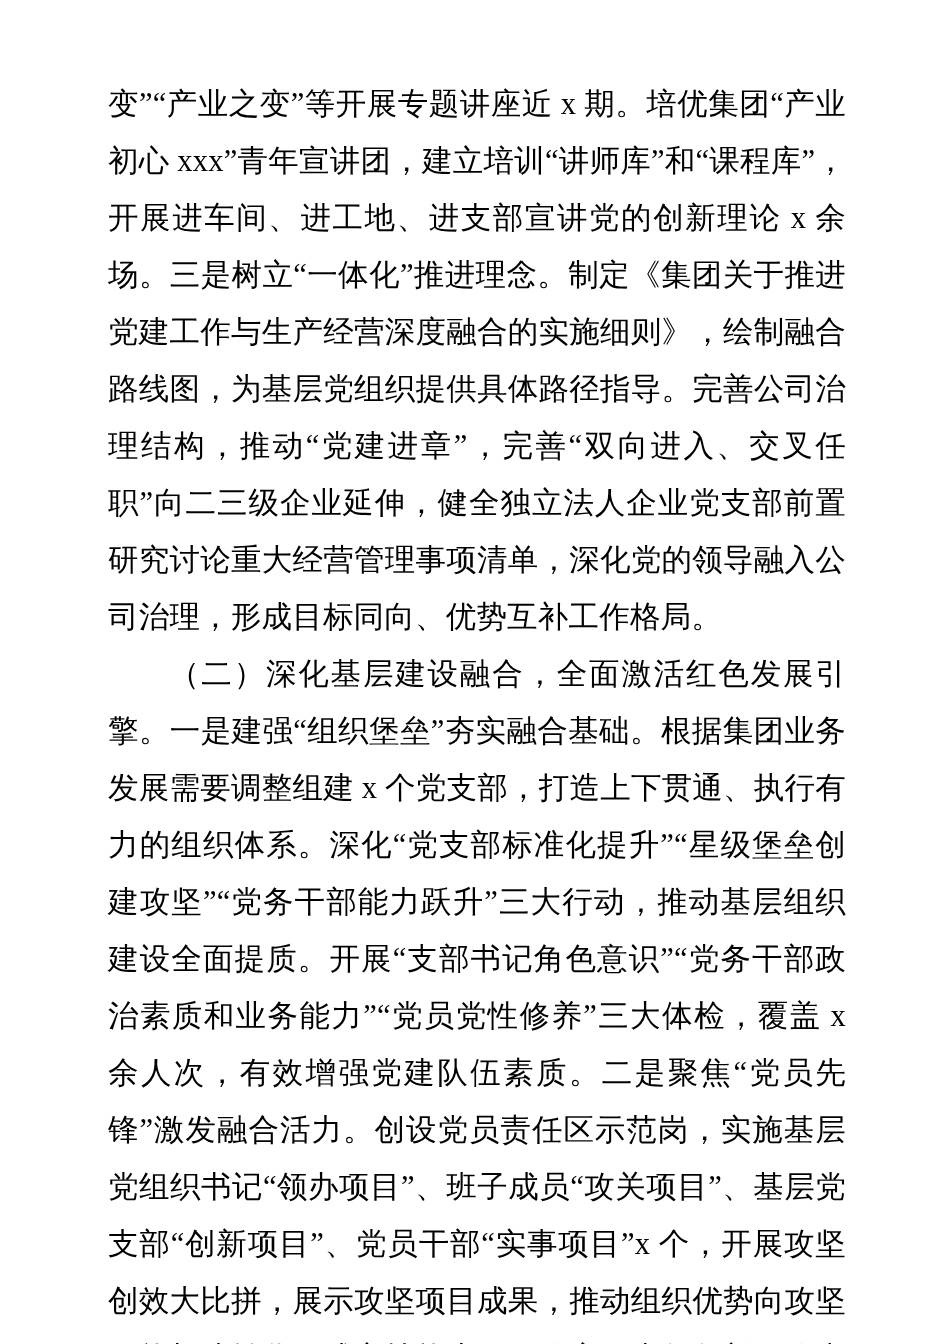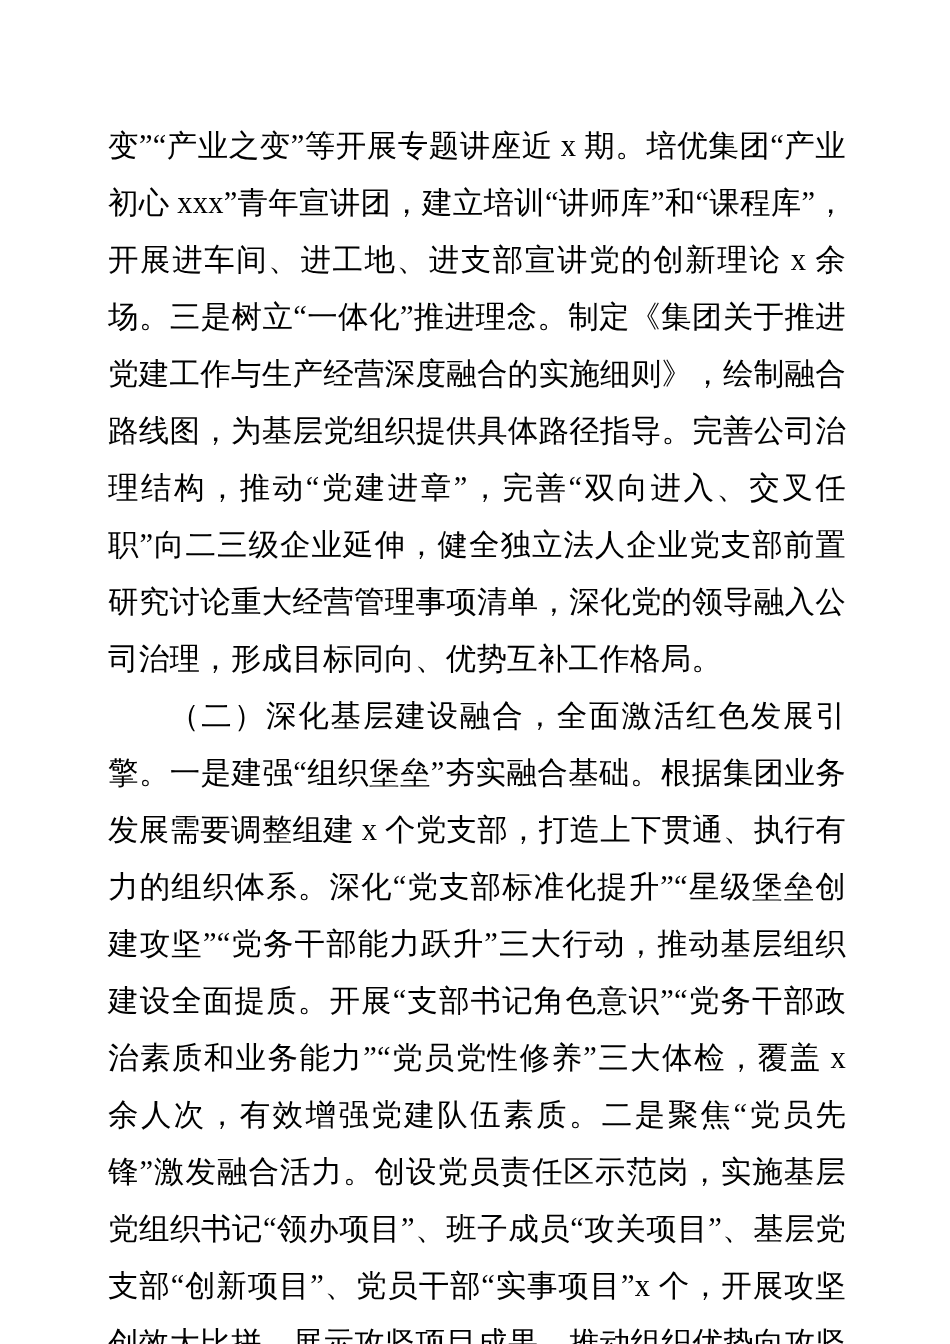--- a/index.html
+++ b/index.html
@@ -13,21 +13,21 @@
     font-family: "Liberation Serif", "DejaVu Serif", serif;
     color: #000000;
     overflow: hidden;
   }
   .page {
     position: relative;
     width: 950px;
     height: 1344px;
     background: #ffffff;
     box-sizing: border-box;
-    padding: 118px 104px 60px 108px;
+    padding: 76px 104px 60px 108px;
   }
   .doc-body {
     font-size: 30.5px;
     line-height: 57px;
     text-align: justify;
     text-justify: inter-ideograph;
     letter-spacing: 0.2px;
   }
   .para {
     margin: 0;

